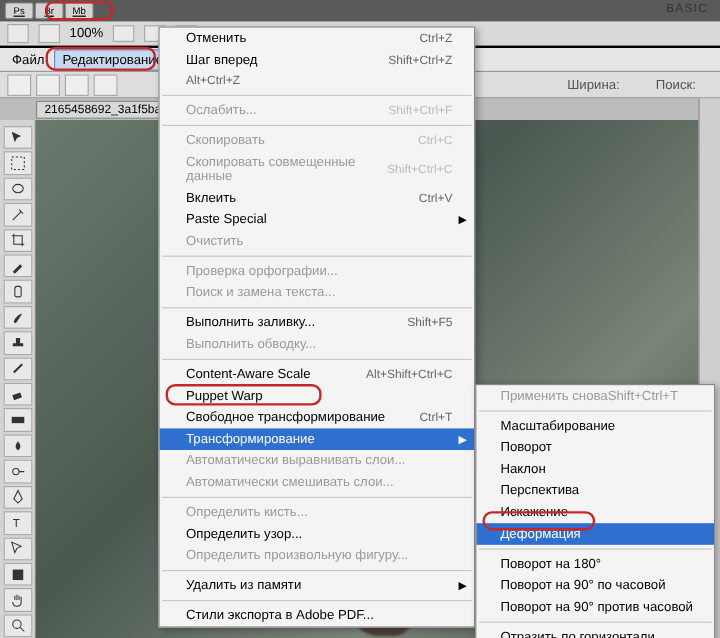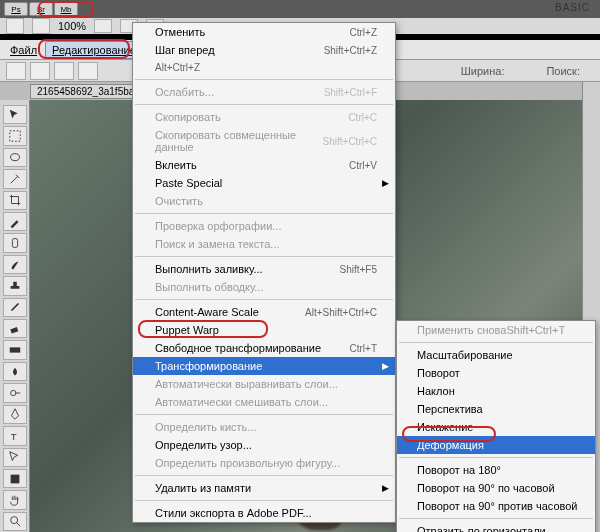--- a/index.html
+++ b/index.html
@@ -2,34 +2,34 @@
 <html><head>
 <meta charset="utf-8">
 <style>
 * { margin: 0; padding: 0; box-sizing: border-box; font-family: Tahoma, Arial, sans-serif; font-size: 11px; }
 body { background: #b8b8b8; width: 600px; height: 532px; overflow: hidden; position: relative; }
 
 .top-strip { height: 18px; background: #5a5a5a; display: flex; align-items: center; padding-left: 4px; gap: 1px; text-decoration: underline; }
 .top-strip .mini-btn { width: 24px; height: 14px; background: #d4d4d4; border: 1px solid #888; border-radius: 2px; display: flex; align-items: center; justify-content: center; font-size: 8px; }
 .top-highlight { position: absolute; top: 1px; left: 38px; width: 56px; height: 16px; border: 2px solid #c62828; border-radius: 6px; pointer-events:none; }
 
-.toolbar-row { height: 22px; background: #d9d9d9; display: flex; align-items: center; padding: 0 6px; gap: 8px; border-bottom: 6px solid #000000; }
+.toolbar-row { height: 22px; background: #d9d9d9; display: flex; align-items: center; padding: 0 6px; gap: 8px; border-bottom: 2px solid #000000; }
 .tb-icon { width: 18px; height: 16px; background: #eaeaea; border: 1px solid #aaa; }
 .zoom { font-size: 11px; }
 .dd { width: 18px; height: 14px; background: #eaeaea; border: 1px solid #aaa; }
 
-.menu-bar { height: 20px; background: #e5e5e5; display: flex; align-items: center; padding-left: 4px; gap: 2px; border-bottom: 1px solid #999; position: relative; text-decoration: underline; }
+.menu-bar { height: 20px; background: #e5e5e5; display: flex; align-items: center; padding-left: 4px; gap: 2px; border-bottom: 1px solid #999; position: relative; }
 .menu-item { padding: 2px 6px; }
 .menu-item.active { background: #c8d8ef; border: 1px solid #6a8ac0; border-radius: 2px; }
 .menu-highlight { position: absolute; left: 38px; top: -1px; width: 92px; height: 20px; border: 2px solid #c62828; border-radius: 8px; pointer-events:none; }
 .menu-bar .far { display: flex; }
 
 .sub-bar { height: 22px; background: #ddd; border-bottom: 1px solid #999; display: flex; align-items: center; padding-left: 6px; gap: 4px; position: relative;}
 .sub-bar .sq { width: 20px; height: 18px; background: #eee; border: 1px solid #aaa; }
-.sub-bar .right-small { margin-left: auto; margin-right: 20px; font-size: 10px; color: #555; display:flex; gap:42px;}
+.sub-bar .right-small { margin-left: auto; margin-right: 20px; font-size: 10px; color: #555; display:flex; gap:30px;}
 
 .doc-tab-row { height: 18px; background: #bcbcbc; display: flex; align-items: center; padding-left: 30px; }
 .doc-tab { background: #d8d8d8; border: 1px solid #888; padding: 1px 6px; font-size: 10px; }
 
 .workspace { position: absolute; top: 100px; left: 0; right: 0; bottom: 0; background: #9a9a9a; }
 .canvas-area { position: absolute; left: 30px; top: 0; right: 0; bottom: 0; background: linear-gradient(135deg,#6b7a6e 0%,#4a5850 40%,#7a8478 70%,#3d4640 100%); }
 .blob1 { position:absolute; left:360px; top:280px; width:80px; height:90px; background:#2e3630; border-radius:40% 50% 45% 55%; filter:blur(2px);}
 .blob2 { position:absolute; left:250px; top:310px; width:70px; height:120px; background:#4a4138; border-radius:50% 40% 30% 50%; filter:blur(1px);}
 
 .tools-left { position: absolute; left: 0; top: 100px; width: 30px; bottom: 0; background: #d4d4d4; border-right: 1px solid #888; display: flex; flex-direction: column; padding-top: 4px; }

